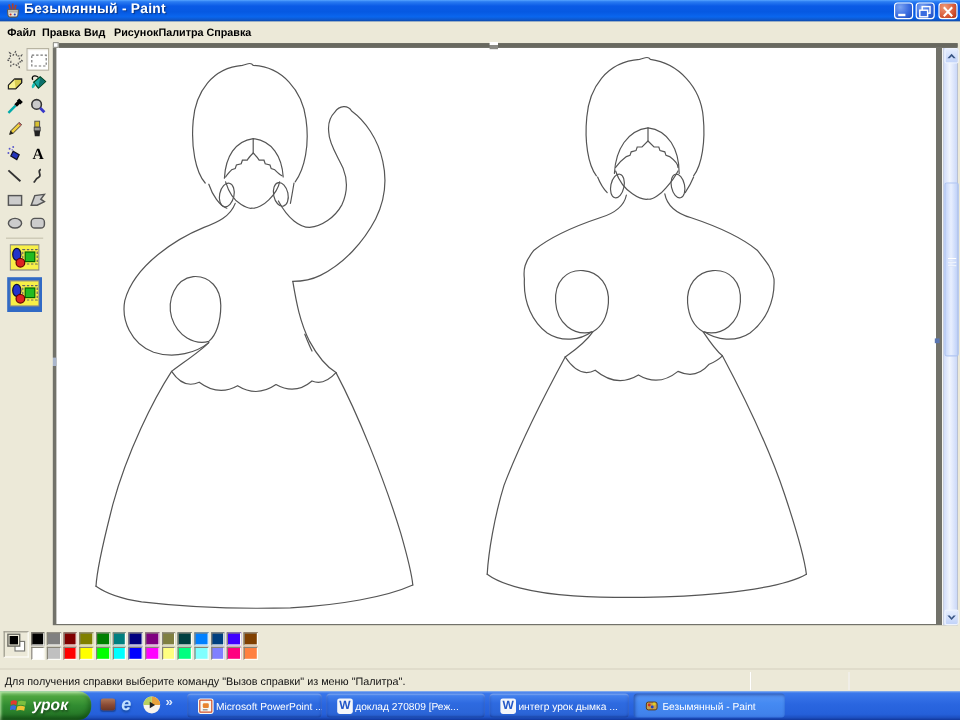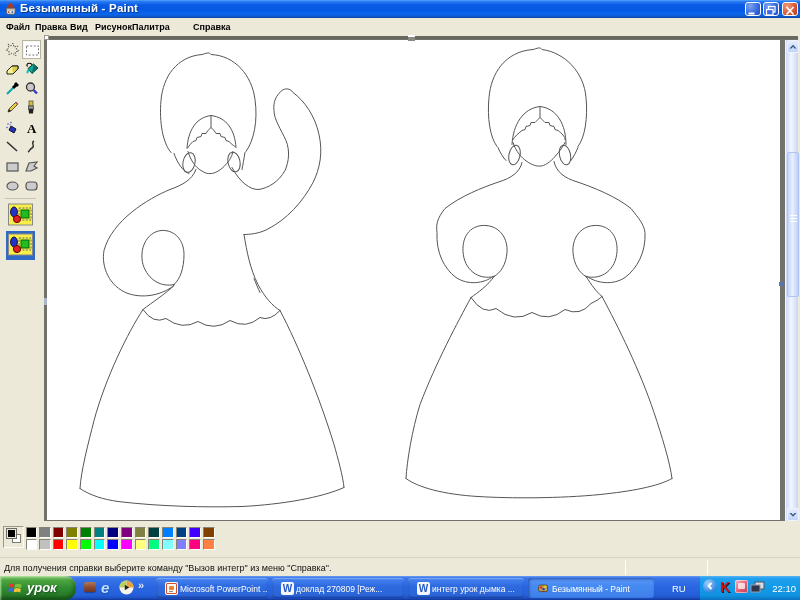--- a/index.html
+++ b/index.html
@@ -160,21 +160,21 @@
           <path d="M3.5,2 L10.5,9.5 M10.5,2 L3.5,9.5" stroke="#fff" stroke-width="1.7"></path>
         </svg></div>
   </div>
 
   <div id="menubar">
     <span style="left:6px">Файл</span>
     <span style="left:35px">Правка</span>
     <span style="left:70px">Вид</span>
     <span style="left:95px">Рисунок</span>
     <span style="left:132px">Палитра</span>
-    <span style="left:193px">Справка</span>
+    <span style="left:172px">Справка</span>
   </div>
 
   <div id="toolbar">
       <div class="tool" style="left: 2.5px; top: 4.8px;">
         <svg width="15" height="15" viewBox="0 0 15 15">
           <path d="M3,2 L6,4 L8,1 L9,5 L13,4 L11,7 L14,9 L10,10 L11,14 L7,11 L4,13 L4,9 L1,8 L4,6 Z" fill="none" stroke="#555" stroke-width="1" stroke-dasharray="1.6 1.4"></path>
         </svg>
       </div>
       <div class="tool sel" style="left: 22px; top: 4.8px;">
         <svg width="15" height="15" viewBox="0 0 15 15">
@@ -317,21 +317,21 @@
       <div class="swatch" style="left: 162.1px; top: 14.9px; background: rgb(128, 255, 255);"></div>
       <div class="swatch" style="left: 175.76px; top: 2.5px; background: rgb(0, 64, 128);"></div>
       <div class="swatch" style="left: 175.76px; top: 14.9px; background: rgb(128, 128, 255);"></div>
       <div class="swatch" style="left: 189.42px; top: 2.5px; background: rgb(64, 0, 255);"></div>
       <div class="swatch" style="left: 189.42px; top: 14.9px; background: rgb(255, 0, 128);"></div>
       <div class="swatch" style="left: 203.08px; top: 2.5px; background: rgb(128, 64, 0);"></div>
       <div class="swatch" style="left: 203.08px; top: 14.9px; background: rgb(255, 128, 64);"></div>
     </div>
 
   <div id="statusbar">
-    <div class="txt">Для получения справки выберите команду "Вызов интегр" из меню "Справка".</div>
+    <div class="txt">Для получения справки выберите команду "Вызов справки" из меню "Палитра".</div>
     <div class="sdiv" style="left:625px"></div>
     <div class="sdiv" style="left:707px"></div>
   </div>
 
   <div id="taskbar">
     <div id="startbtn">
       <svg style="position:absolute;left:8px;top:5px" width="15" height="14" viewBox="0 0 17 16">
         <path d="M1,4 C3,2.5 5,2.6 7,3.6 L6.3,7.6 C4.3,6.6 2.6,6.5 1,7.6 Z" fill="#e23a2e"></path>
         <path d="M8,4 C10,3 12.6,3 15.6,4.2 L14.8,8.2 C12,7 9.7,7 7.4,7.9 Z" fill="#7cbf3f"></path>
         <path d="M0.8,8.4 C2.5,7.4 4.2,7.4 6.2,8.3 L5.4,12.4 C3.6,11.5 2,11.5 0.2,12.5 Z" fill="#3a6ae0"></path>
@@ -369,30 +369,15 @@
     <div class="tbbtn active" style="left:528px;width:126px">
       <svg style="position:absolute;left:9px;top:3px" width="13" height="13" viewBox="0 0 16 16">
         <rect x="2" y="5" width="11" height="8" rx="2" fill="#c8a050" stroke="#5a3a10" stroke-width="1"></rect>
         <circle cx="5" cy="8" r="1.5" fill="#d03020"></circle>
         <circle cx="8" cy="10" r="1.5" fill="#2040c0"></circle>
         <circle cx="10" cy="7" r="1.5" fill="#e0d020"></circle>
       </svg>
       <div class="cap">Безымянный - Paint</div>
     </div>
 
-    <div id="tray">
-      <div style="position:absolute;left:-28px;top:7px;color:#fff;font-size:9.5px;font-weight:normal">RU</div>
-      <div style="position:absolute;left:3px;top:3px;width:14px;height:14px;border-radius:50%;background:radial-gradient(circle at 35% 30%,#9dd0fb,#3585e0 70%,#1f63bd)"><svg width="14" height="14" viewBox="0 0 14 14">
-            <path d="M8.5,4 L5.5,7 L8.5,10" fill="none" stroke="#fff" stroke-width="1.8"></path>
-          </svg></div>
-      <div style="position:absolute;left:20px;top:3px;width:13px;height:14px;color:#d41414;font-weight:bold;font-size:14px;text-shadow:1px 1px 0 #222">K</div>
-      <div style="position:absolute;left:35px;top:4px;width:13px;height:13px;background:linear-gradient(135deg,#f2b7c4,#e86478 50%,#c23a50);border-radius:2px;box-shadow:inset 0 0 0 1px rgba(255,255,255,.5)">
-          <div style="position:absolute;left:3px;top:3px;width:7px;height:6px;background:rgba(255,255,255,.75);border-radius:1px"></div>
-        </div>
-      <svg style="position:absolute;left:50px;top:4px" width="15" height="15" viewBox="0 0 15 15">
-        <rect x="5" y="2" width="9" height="7" fill="#d8dce8" stroke="#555" stroke-width="1"></rect>
-        <rect x="1" y="5" width="9" height="7" fill="#30364a" stroke="#99a" stroke-width="1"></rect>
-      </svg>
-      <div id="clock">22:10</div>
-    </div>
   </div>
 
 </div>
 
 </body></html>

